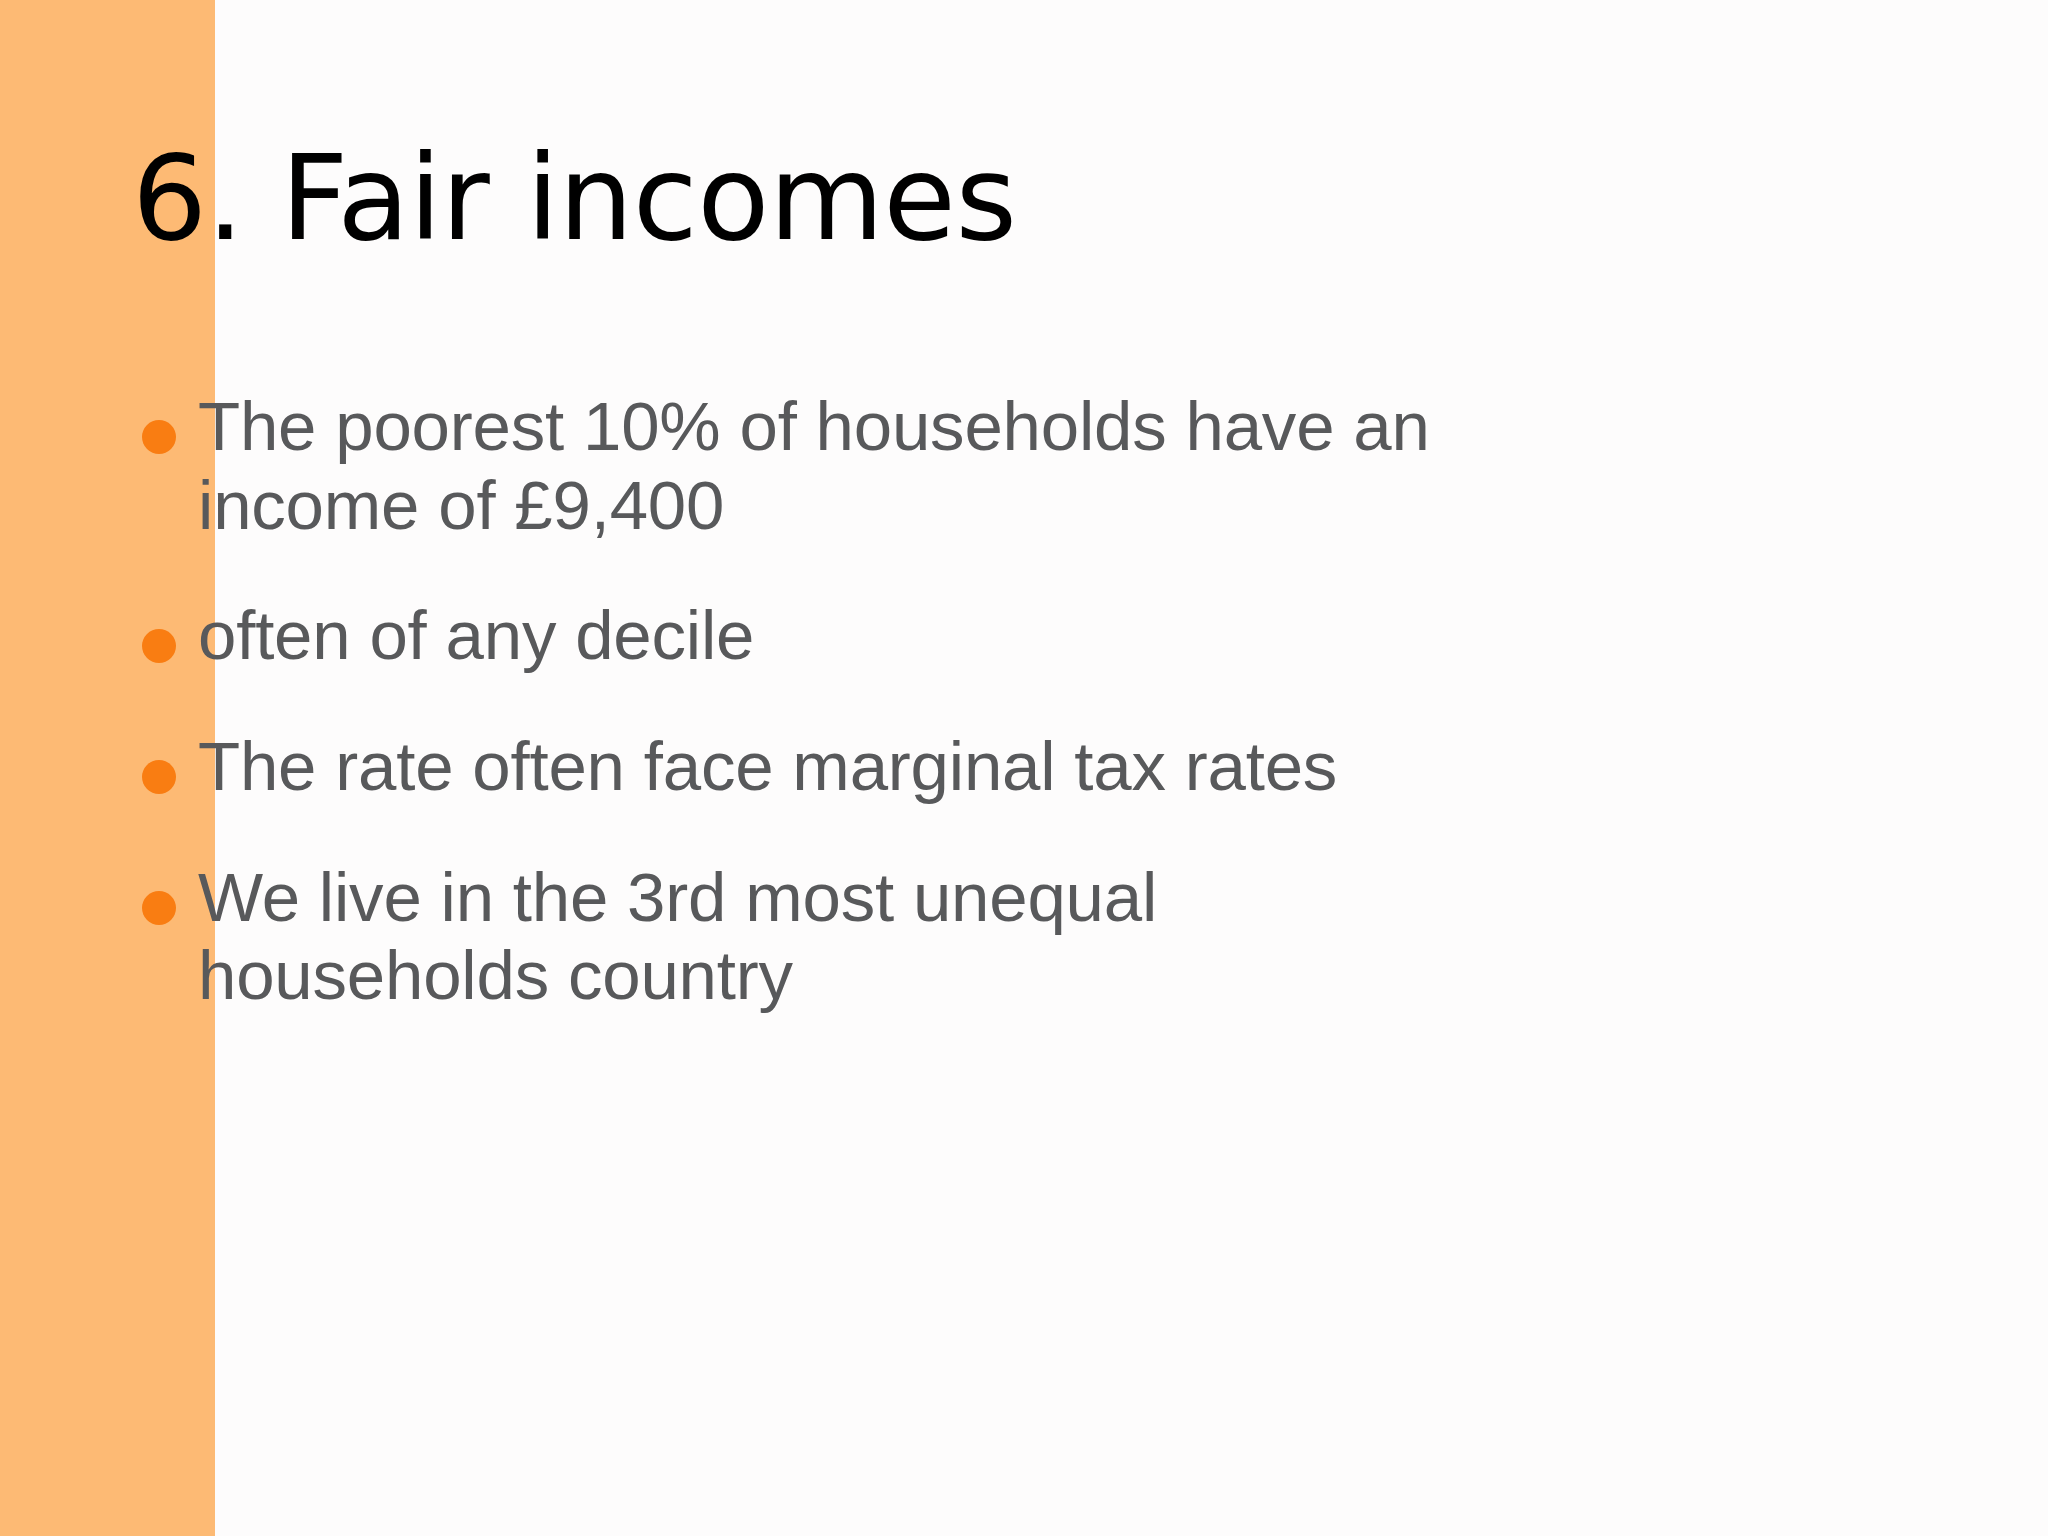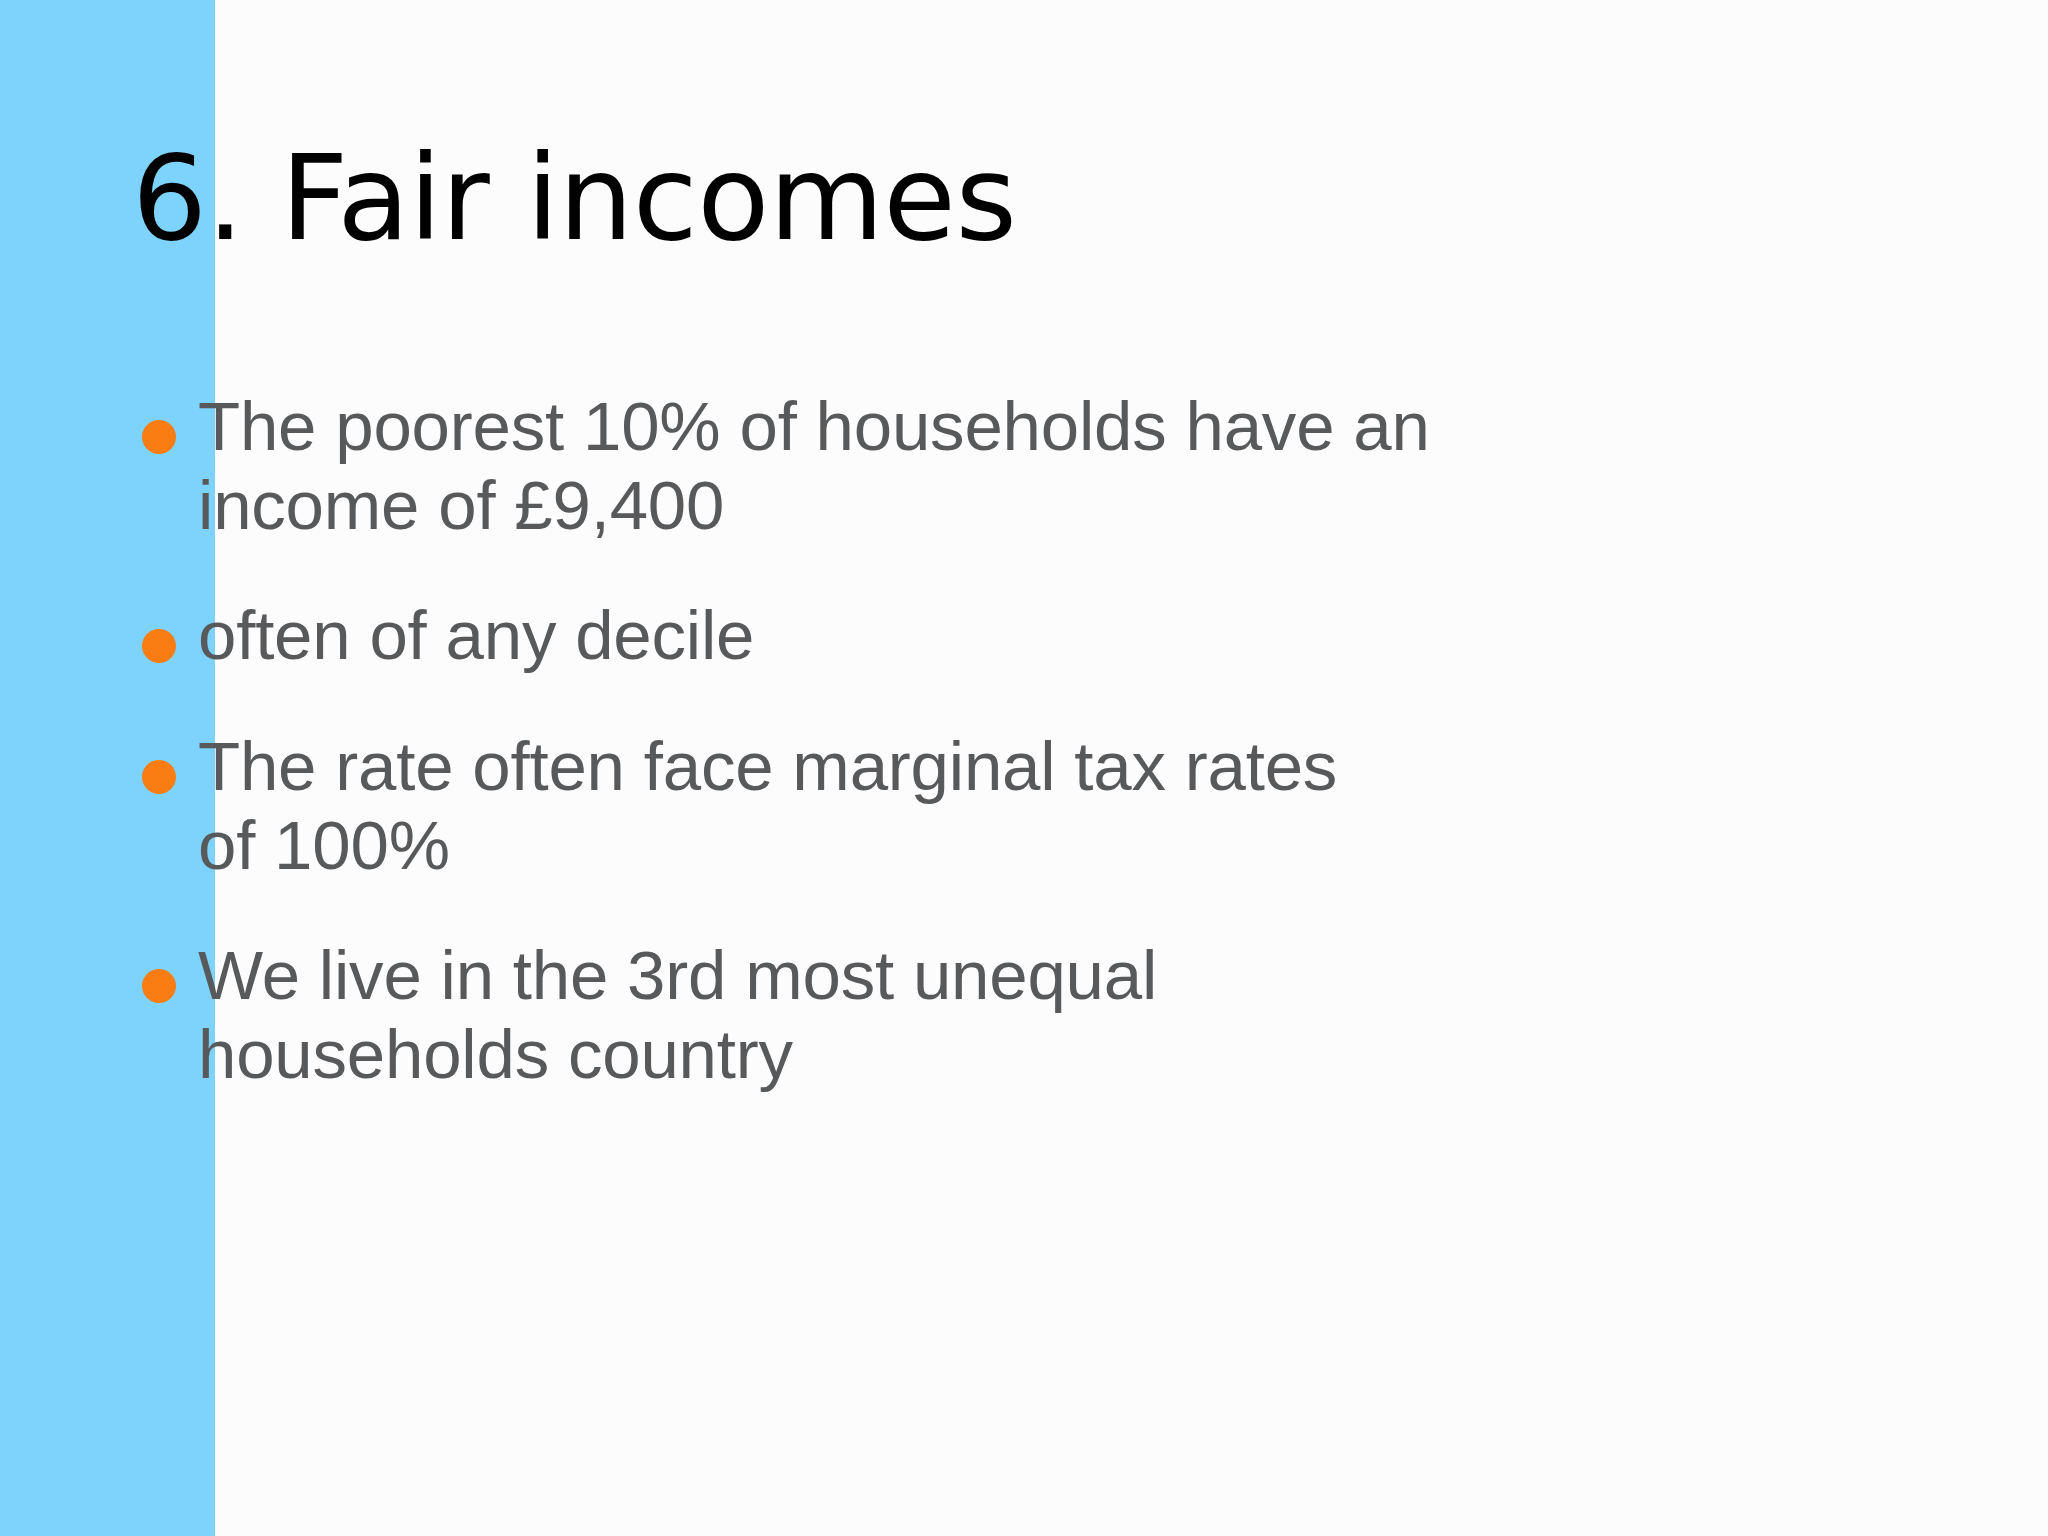--- a/index.html
+++ b/index.html
@@ -10,21 +10,21 @@
     width: 2048px;
     height: 1536px;
     background: #ffffff;
     font-family: "DejaVu Sans", sans-serif;
     overflow: hidden;
   }
   #slide {
     position: relative;
     width: 2048px;
     height: 1536px;
-    background: #7dd3fc;
+    background: #fdba74;
     box-sizing: border-box;
   }
   
   #slide-panel {
     position: absolute;
     left: 215px;
     top: 0;
     width: 1833px;
     height: 1536px;
     background: #fdfcfc;
@@ -105,21 +105,20 @@
       <span class="bullet-marker"></span>
       <span class="bullet-text">
         <span class="bullet-line">often of any decile</span>
       </span>
     </li>
 
     <li class="bullet-item">
       <span class="bullet-marker"></span>
       <span class="bullet-text">
         <span class="bullet-line">The rate often face marginal tax rates</span>
-        <span class="bullet-line">of 100%</span>
       </span>
     </li>
 
     <li class="bullet-item">
       <span class="bullet-marker"></span>
       <span class="bullet-text">
         <span class="bullet-line">We live in the 3rd most unequal</span>
         <span class="bullet-line">households country</span>
       </span>
     </li>

